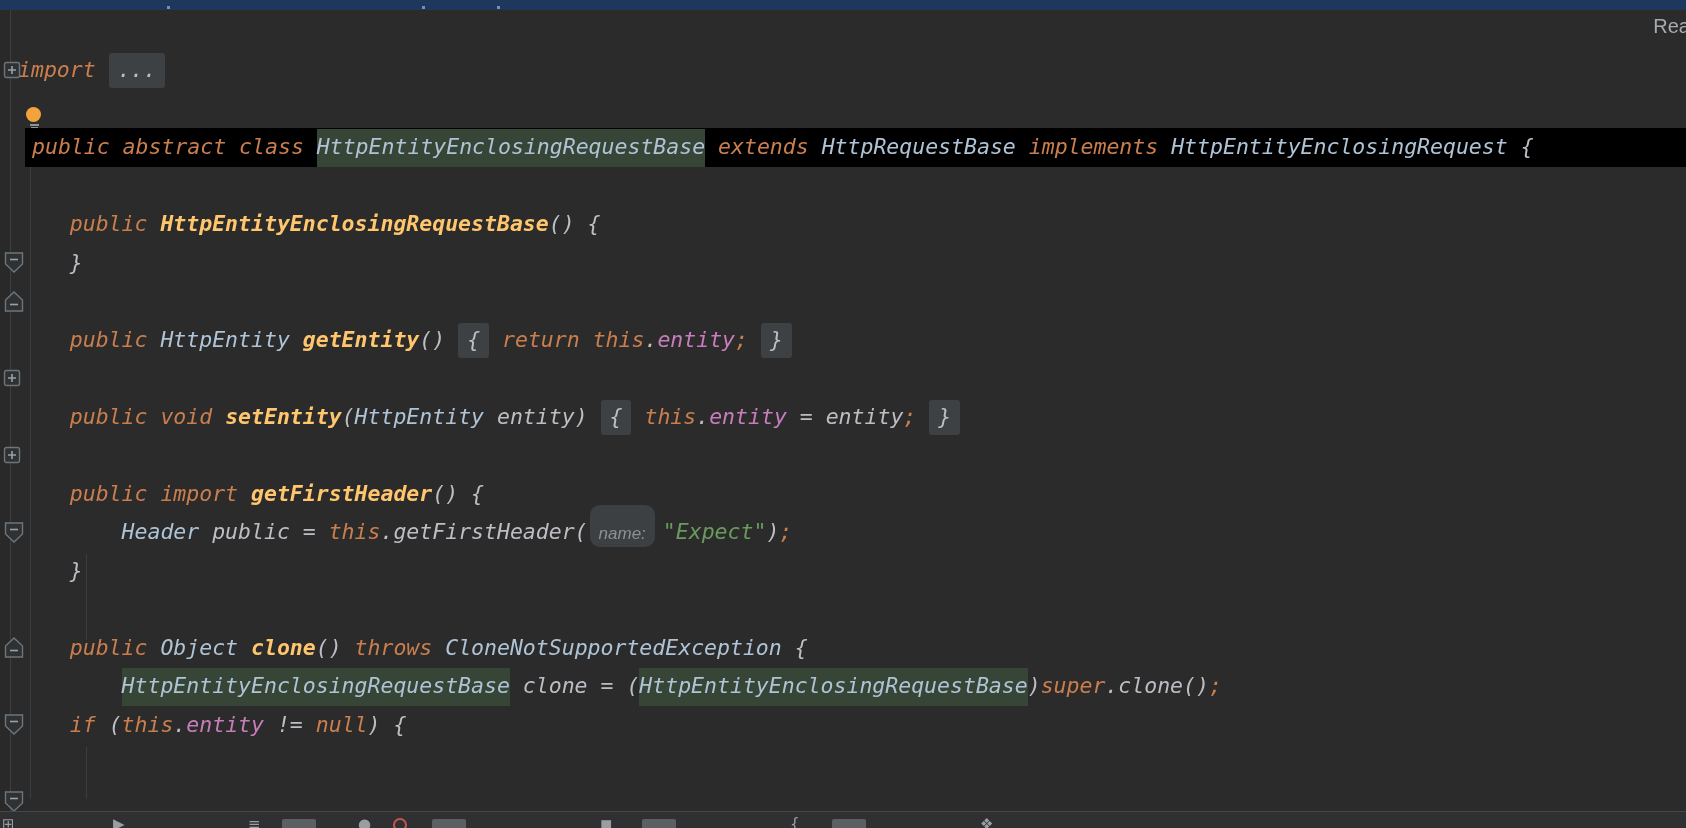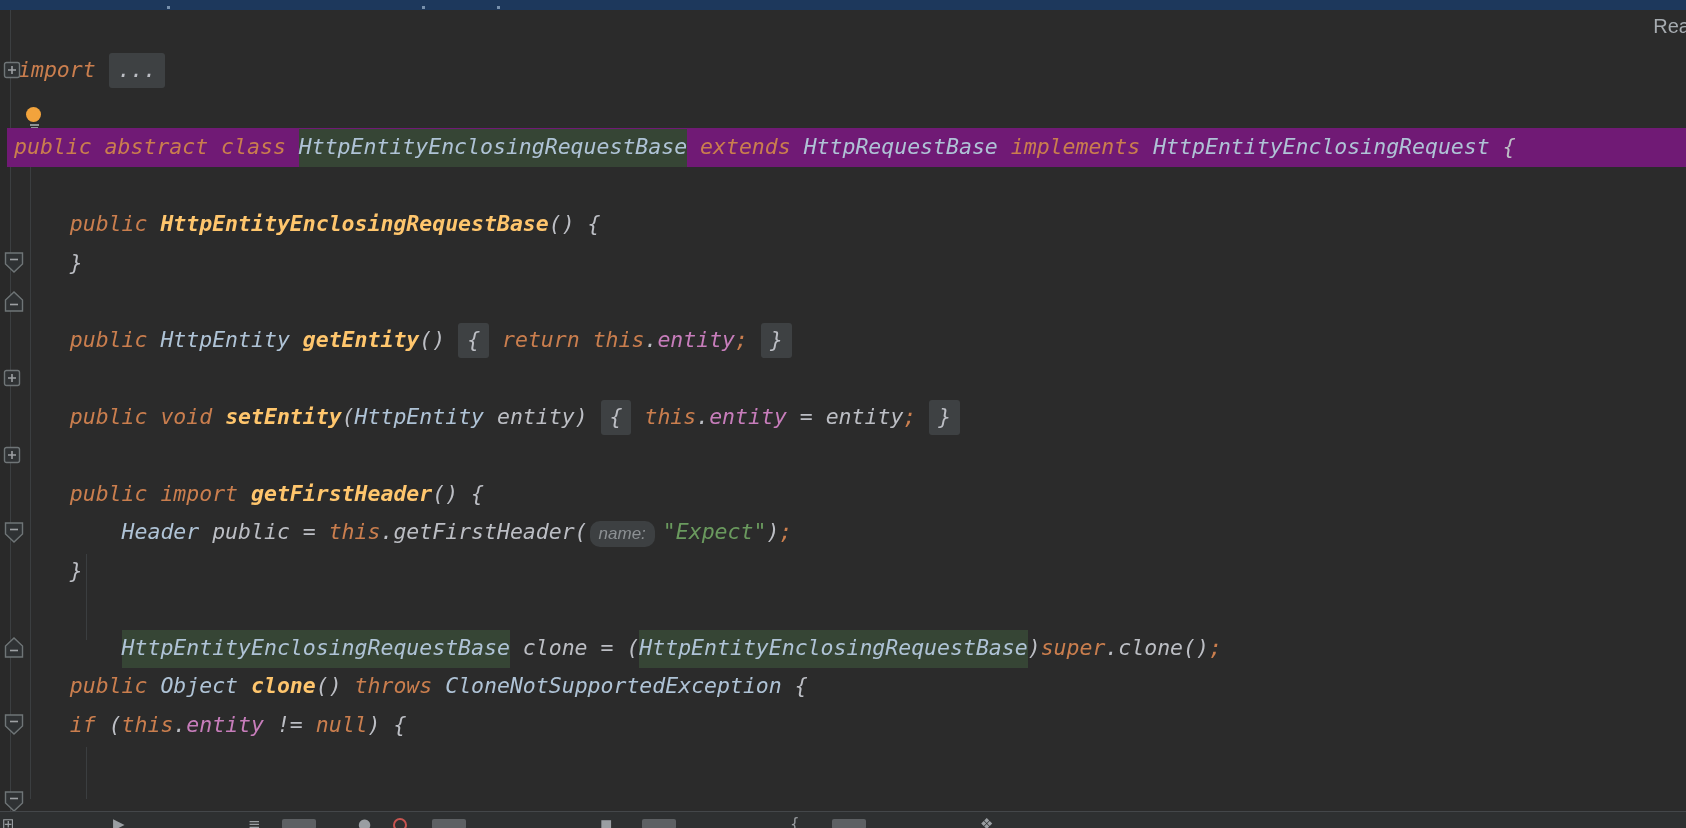--- a/index.html
+++ b/index.html
@@ -15,33 +15,33 @@
   }
   .editor{position:absolute;left:0;top:10px;width:1686px;height:801px;overflow:hidden;}
   .gutter-strip{position:absolute;left:0;top:0;width:10px;height:801px;background:#292929;}
   .gutter-border{position:absolute;left:10px;top:0;width:1px;height:801px;background:#3c3f41;}
   .indent-guide{position:absolute;width:1px;background:#3b3e40;}
   .code-lines{position:absolute;left:0;top:41px;width:1686px;}
   .line{
     height:38.5px;line-height:38.5px;font-size:21.5px;color:#bcbec4;
     white-space:pre;padding-left:18px;font-style:italic;
   }
-  .line.caret{background:#701a75;margin-left:7px;padding-left:7px;}
+  .line.caret{background:#000000;margin-left:25px;padding-left:7px;}
   .c-kw{color:#ca7e4e;}
   .c-type{color:#afc3d6;}
   .c-text{color:#bcbec4;}
   .c-method{color:#ffc66d;font-weight:bold;}
   .c-field{color:#c77dbb;}
   .c-str{color:#6a9a5e;}
   .c-hl{background:#364535;padding:5px 0 8px;}
   .c-fold{
     background:#3e4143;border-radius:3px;padding:4px 9px 6px;color:#bcbec4;
   }
   .c-pill{
-    background:#3d4042;border-radius:10px;padding:3px 9px 4px;color:#8c9093;
+    background:#3d4042;border-radius:10px;padding:19px 9px 4px;color:#8c9093;
     font-family:"Liberation Sans",sans-serif;font-size:17px;margin:0 8px 0 2px;
   }
   .gutter-icon{position:absolute;left:3px;}
   .gutter-icon svg{display:block;}
   .bulb{position:absolute;left:26px;top:97px;width:16px;height:26px;}
   .bulb .globe{width:15px;height:15px;border-radius:50%;background:#f2a33c;}
   .bulb .base1{width:9px;height:2px;background:#8f9294;margin:2px auto 0;}
   .bulb .base2{width:7px;height:2px;background:#8f9294;margin:1px auto 0;}
   .bottombar{
     position:absolute;left:0;top:811px;width:1686px;height:17px;
@@ -85,22 +85,22 @@
       <div class="line">    <span class="c-text">}</span></div>
       <div class="line"></div>
       <div class="line">    <span class="c-kw">public </span><span class="c-type">HttpEntity </span><span class="c-method">getEntity</span><span class="c-text">() </span><span class="c-fold">{</span><span class="c-text"> </span><span class="c-kw">return this</span><span class="c-text">.</span><span class="c-field">entity</span><span class="c-kw">;</span><span class="c-text"> </span><span class="c-fold">}</span></div>
       <div class="line"></div>
       <div class="line">    <span class="c-kw">public void </span><span class="c-method">setEntity</span><span class="c-text">(</span><span class="c-type">HttpEntity </span><span class="c-text">entity) </span><span class="c-fold">{</span><span class="c-text"> </span><span class="c-kw">this</span><span class="c-text">.</span><span class="c-field">entity</span><span class="c-text"> = entity</span><span class="c-kw">;</span><span class="c-text"> </span><span class="c-fold">}</span></div>
       <div class="line"></div>
       <div class="line">    <span class="c-kw">public import </span><span class="c-method">getFirstHeader</span><span class="c-text">() {</span></div>
       <div class="line">        <span class="c-type">Header </span><span class="c-text">public = </span><span class="c-kw">this</span><span class="c-text">.</span><span class="c-text">getFirstHeader(</span><span class="c-pill">name:</span><span class="c-str">"Expect"</span><span class="c-text">)</span><span class="c-kw">;</span></div>
       <div class="line">    <span class="c-text">}</span></div>
       <div class="line"></div>
+      <div class="line">    <span class="c-kw">public </span><span class="c-type">Object </span><span class="c-method">clone</span><span class="c-text">() </span><span class="c-kw">throws </span><span class="c-type">CloneNotSupportedException</span><span class="c-text"> {</span></div>
       <div class="line">        <span class="c-type c-hl">HttpEntityEnclosingRequestBase</span><span class="c-text"> clone = (</span><span class="c-type c-hl">HttpEntityEnclosingRequestBase</span><span class="c-text">)</span><span class="c-kw">super</span><span class="c-text">.clone()</span><span class="c-kw">;</span></div>
-      <div class="line">    <span class="c-kw">public </span><span class="c-type">Object </span><span class="c-method">clone</span><span class="c-text">() </span><span class="c-kw">throws </span><span class="c-type">CloneNotSupportedException</span><span class="c-text"> {</span></div>
       <div class="line">    <span class="c-kw">if </span><span class="c-text">(</span><span class="c-kw">this</span><span class="c-text">.</span><span class="c-field">entity</span><span class="c-text"> != </span><span class="c-kw">null</span><span class="c-text">) {</span></div>
     </div>
   <div id="guttericons">
       <div class="gutter-icon" style="top: 51.25px;">
         <svg width="18" height="18" viewBox="0 0 18 18">
           <rect x="1.5" y="1.5" width="15" height="15" rx="2" fill="#2f3234" stroke="#6f7577" stroke-width="1.4"></rect>
           <path d="M9 5 v8 M5 9 h8" stroke="#9da0a3" stroke-width="1.6"></path>
         </svg>
       </div>
       <div class="gutter-icon" style="top: 240.25px;">

